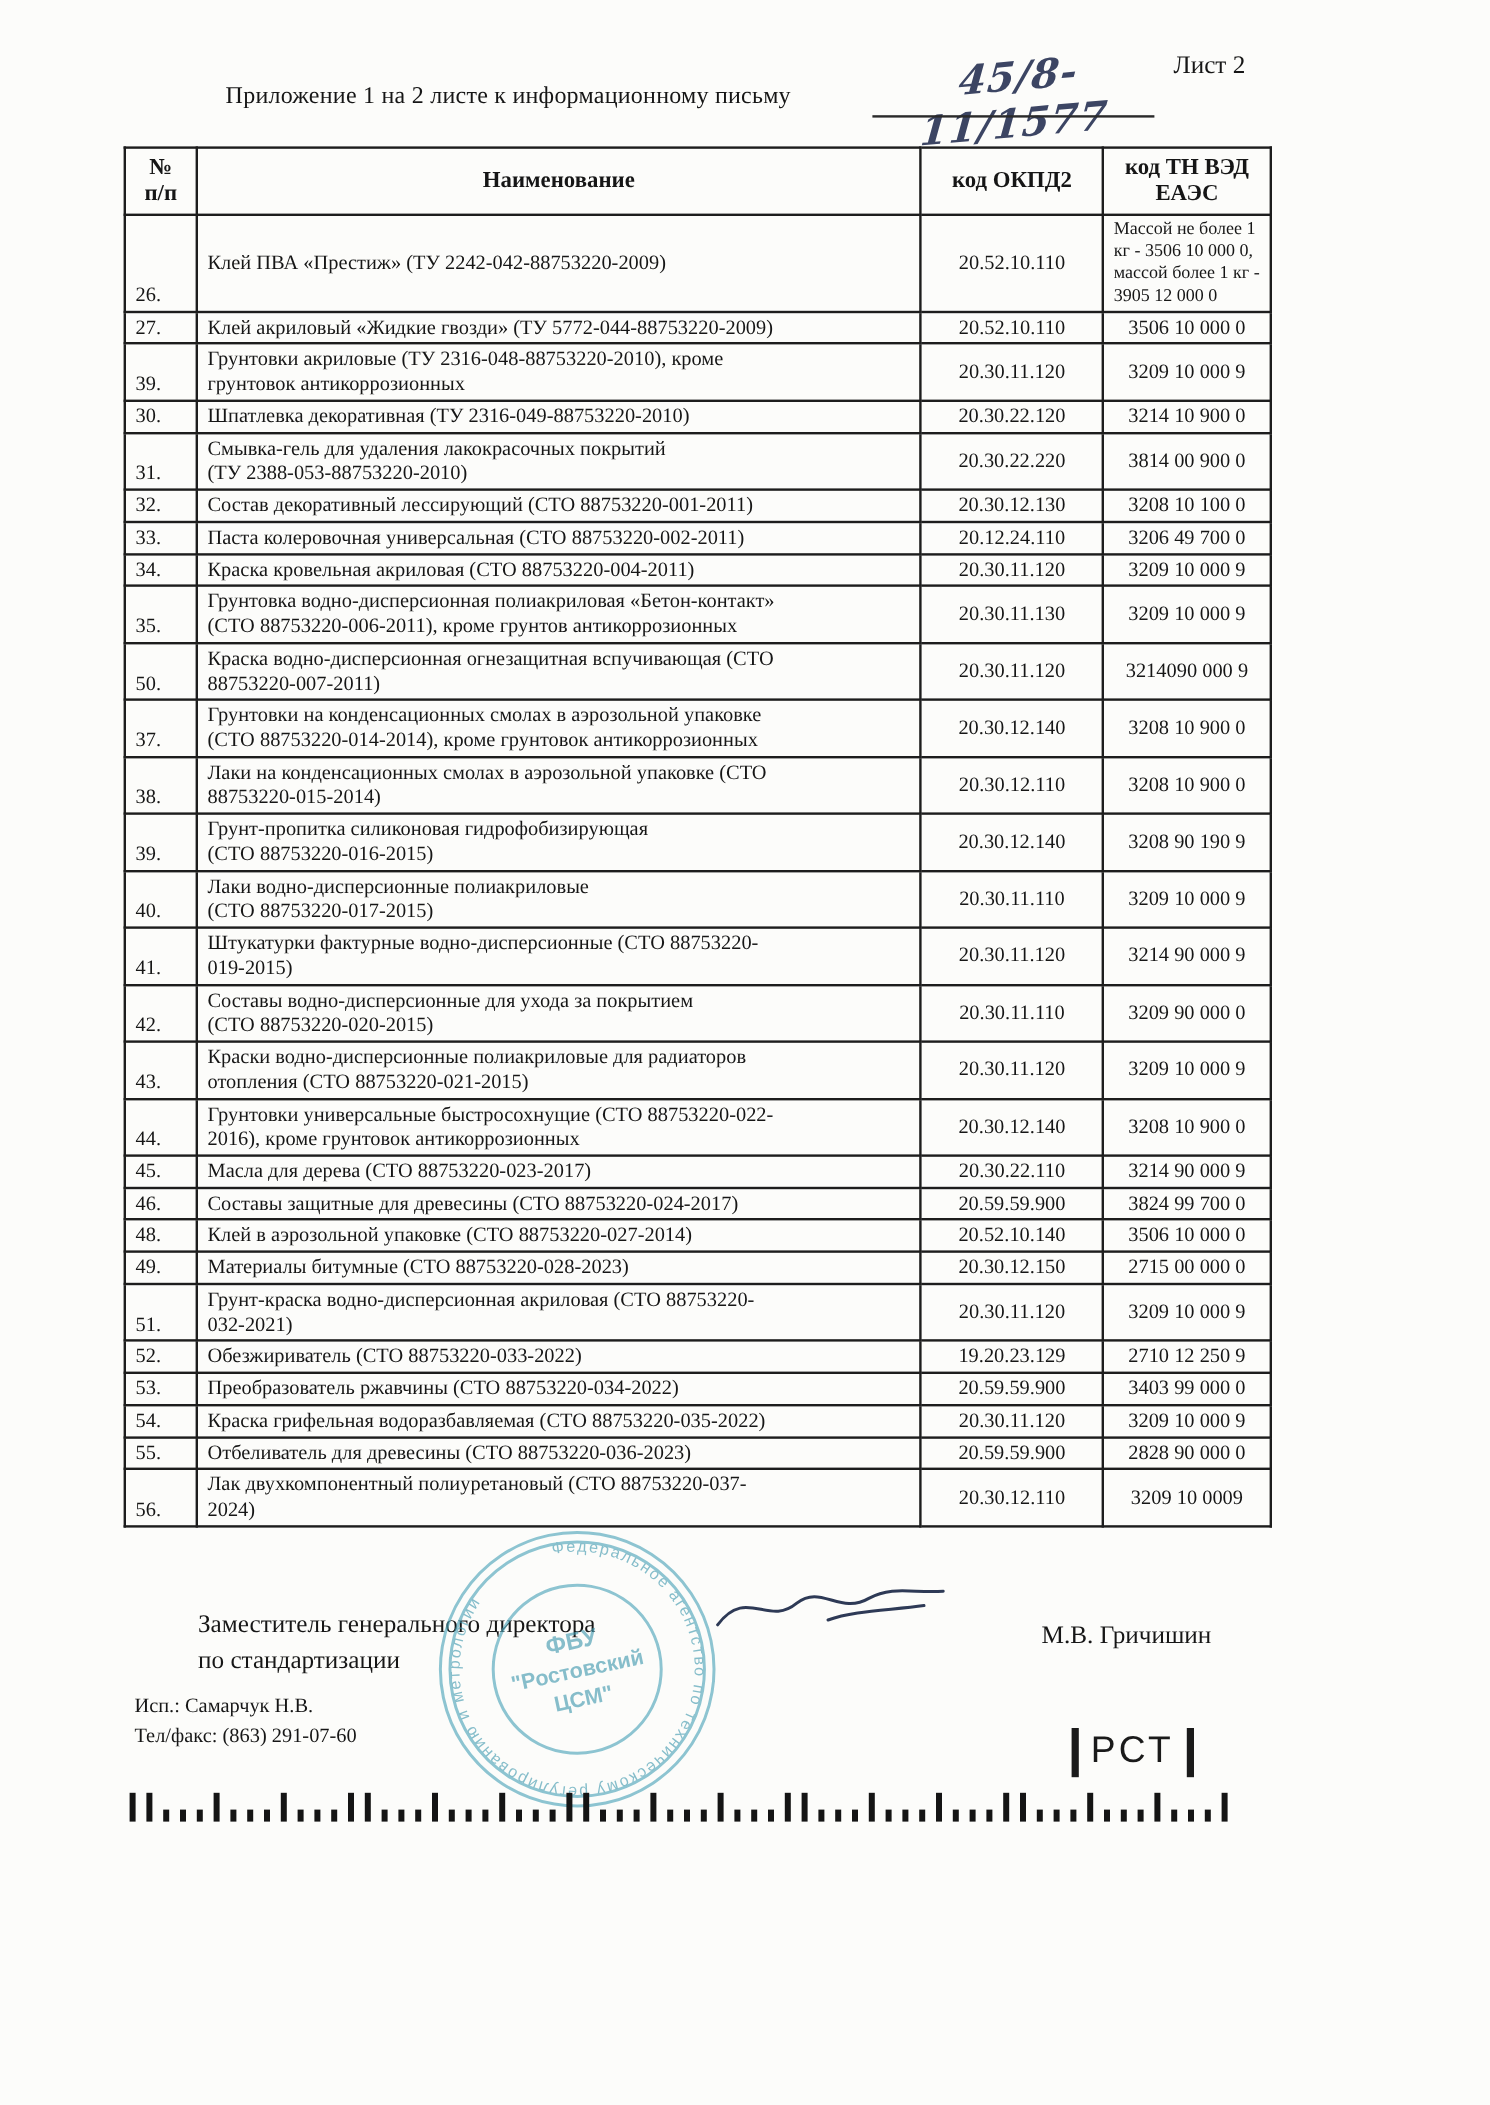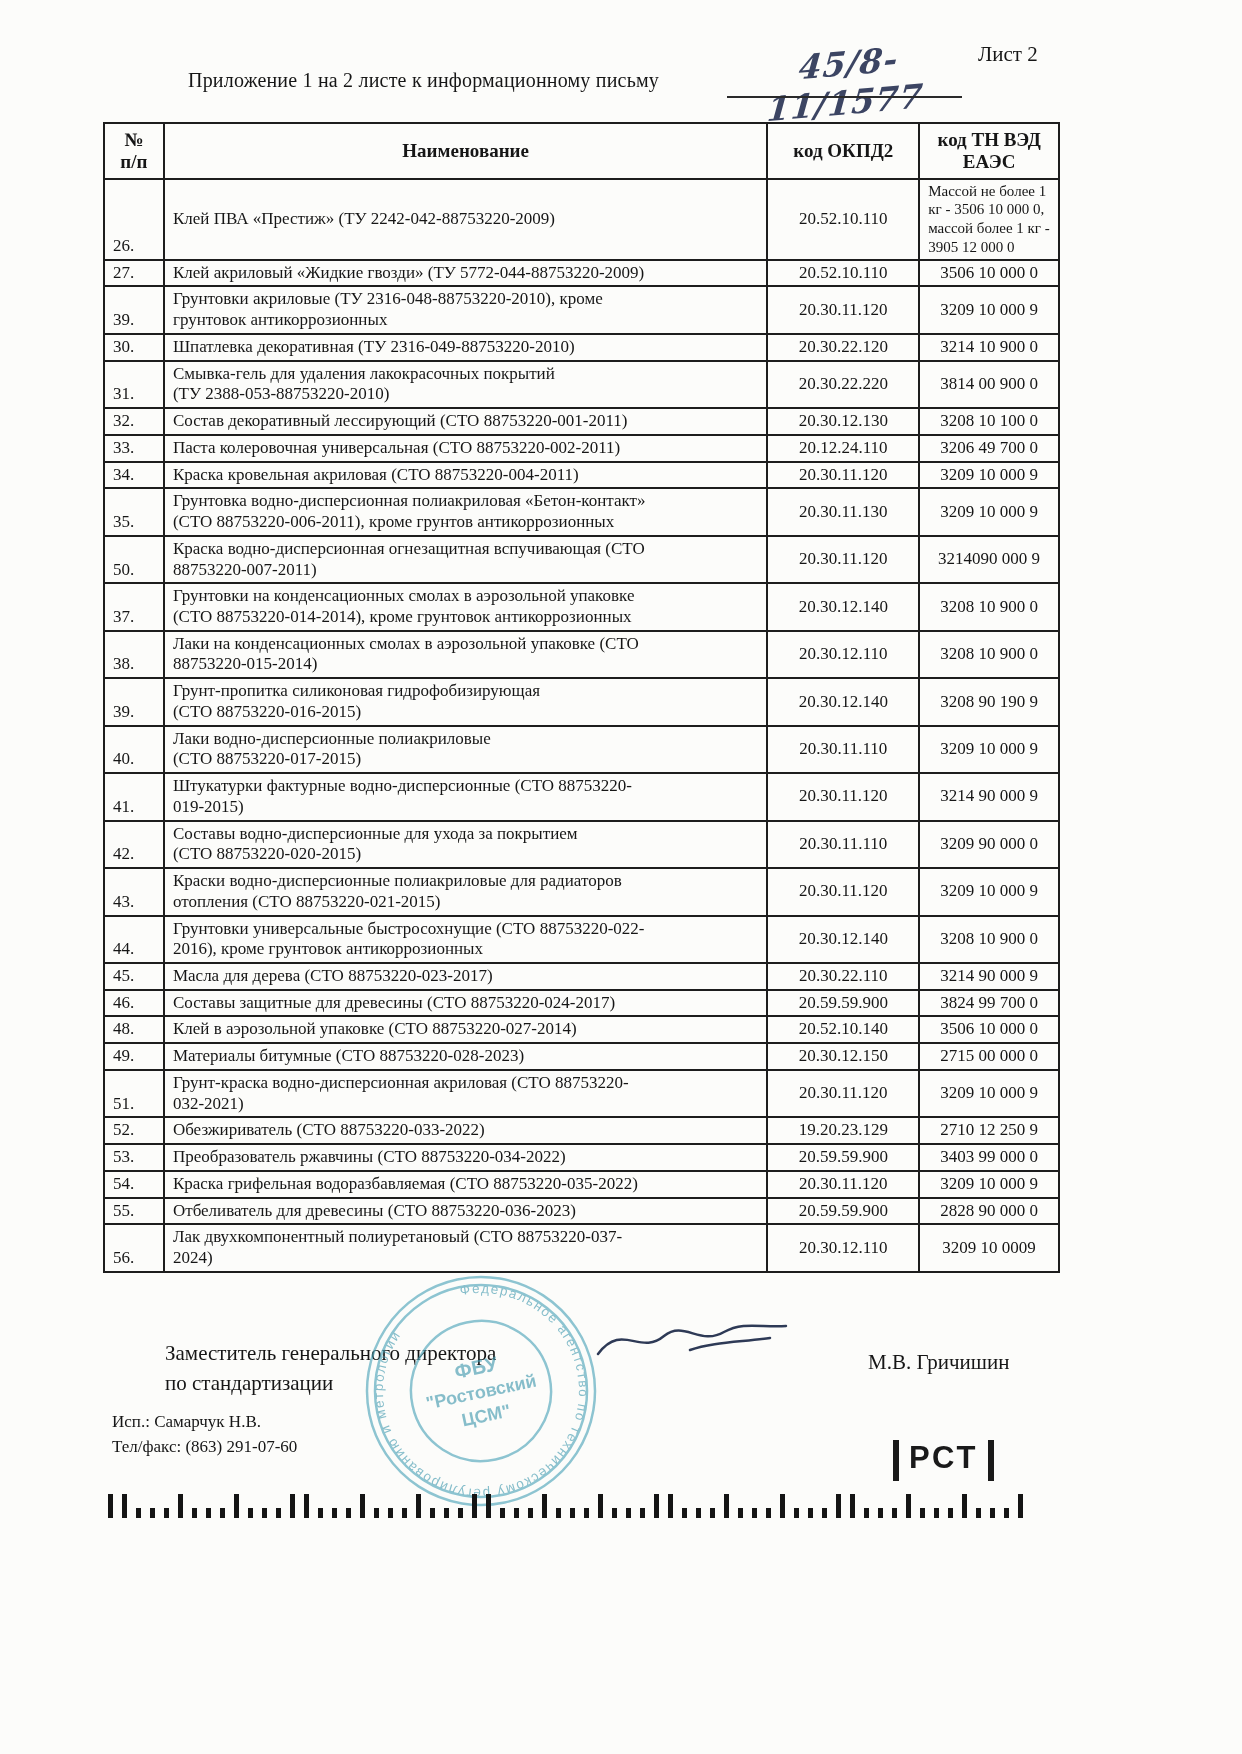--- a/index.html
+++ b/index.html
@@ -48,21 +48,21 @@
   
   .signature-svg { position:absolute; top:1312px; left:592px; }
   .sig-path { fill:none; stroke:#2e3a56; stroke-width:2.5; stroke-linecap:round; }
   
   .barcode { position:absolute; top:1492px; left:108px; width:952px; height:26px; display:flex; align-items:flex-end; gap:9px; }
   .bar { width:5px; height:10px; background:#141414; flex:0 0 auto; }
   .bar.tall { height:24px; }
   
   .rst-mark {
     position:absolute; top:1440px; left:893px;
-    font-family:"Liberation Sans", sans-serif; font-weight:bold;
+    font-family:"Liberation Sans", sans-serif; font-weight:normal;
     font-size:31px; letter-spacing:3px; color:#1a1a1a;
     border-left:6px solid #1a1a1a; border-right:6px solid #1a1a1a;
     padding:2px 10px 8px 10px; line-height:1;
   }
 </style>
 </head>
 <body>
 
 <div class="page">
 

